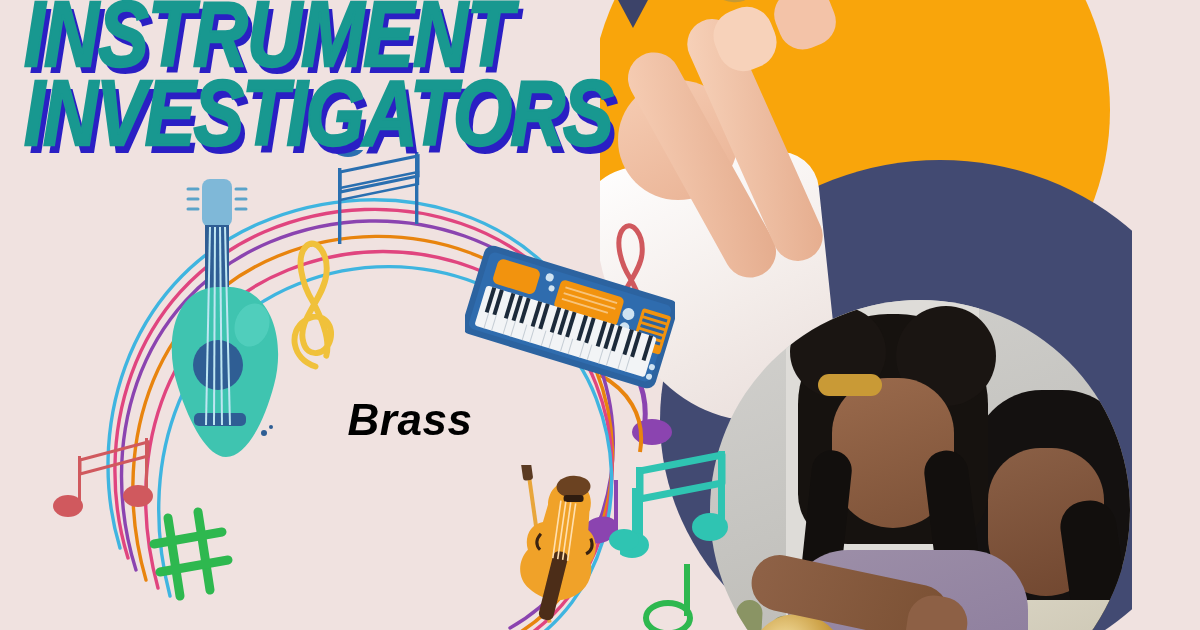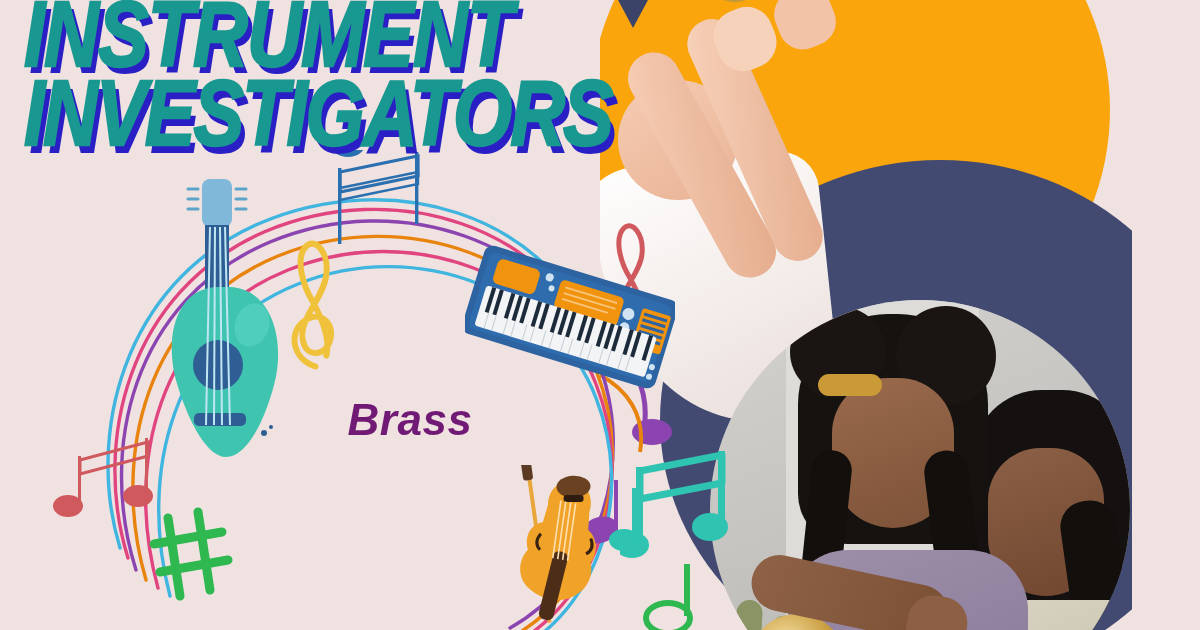--- a/index.html
+++ b/index.html
@@ -105,21 +105,21 @@
     text-shadow:5px 6px 0 #2a1fc4;
     text-transform:uppercase;
     -webkit-text-stroke:2px #189890;
     transform:scaleY(1.22);transform-origin:left top;
   }
   #title .ln{display:block;white-space:nowrap;}
   #title .ln2{letter-spacing:-2px;}
 
   #subtitle{
     left:245px;top:378px;width:330px;text-align:center;
-    color:#701a75;font-weight:700;font-style:italic;
+    color:#000000;font-weight:700;font-style:italic;
     font-size:44px;line-height:1.9;letter-spacing:0.5px;
   }
   #subtitle span{display:block;}
 </style>
 </head>
 <body>
 
 <div id="poster">
 
   <div id="right-collage" class="layer">

